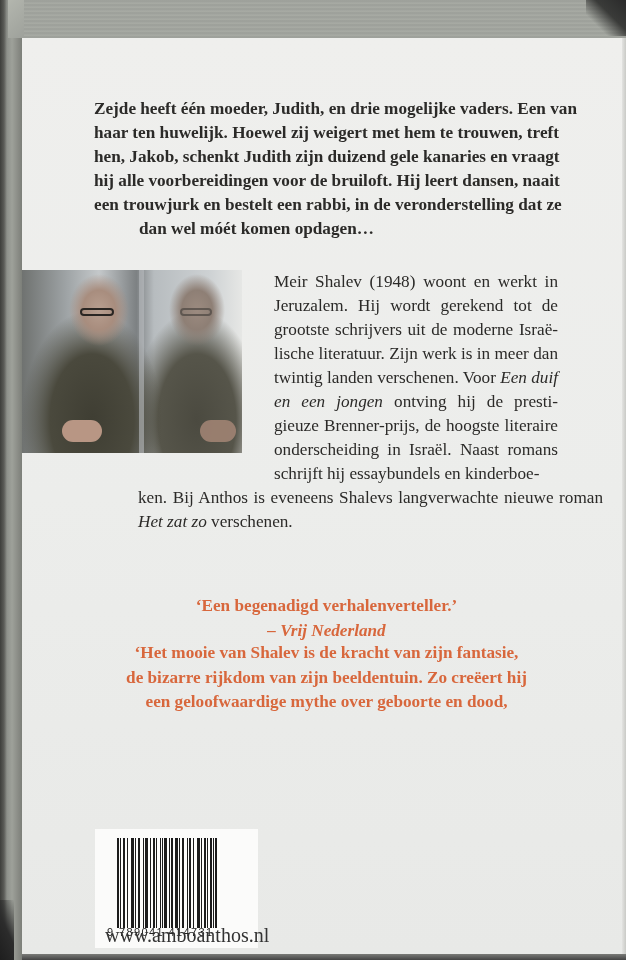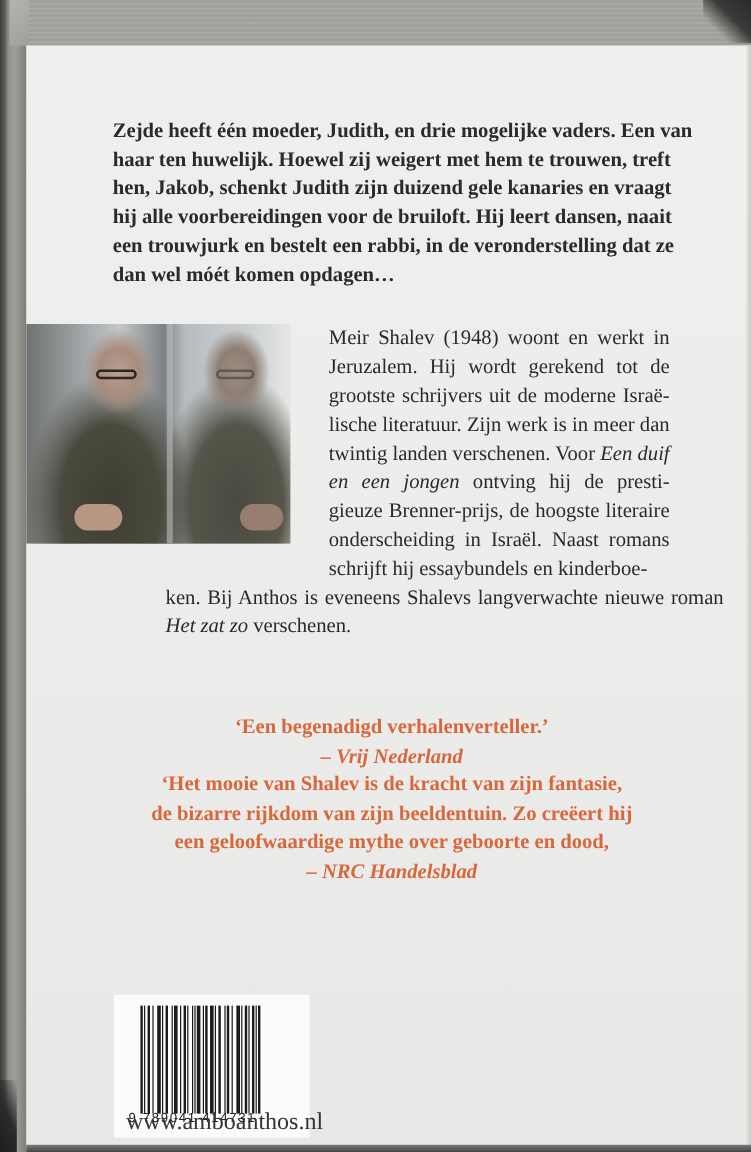--- a/index.html
+++ b/index.html
@@ -17,21 +17,21 @@
       background:linear-gradient(65deg,#1e1e1e 0%,#2c2c2c 50%,rgba(0,0,0,0) 100%); }
     .cover { position:absolute; left:22px; top:38px; width:602px; height:916px;
       background:linear-gradient(180deg,#efefed 0%,#ecedeb 50%,#e8e9e7 100%); }
     .bottom-edge { position:absolute; left:22px; bottom:0; width:604px; height:6px;
       background:linear-gradient(180deg,#7a7b78,#444); }
     .right-edge { position:absolute; right:0; top:38px; width:4px; height:922px; background:linear-gradient(90deg,#e3e3e1,#c9cac6); }
 
     .text { color:#2b2a28; font-size:17.2px; line-height:24px; text-align:justify; }
     .synopsis { position:absolute; left:94px; top:97px; width:465px;font-weight:bold; }
     .synopsis .line, .bio .line { display:block; text-align:justify; text-align-last:justify; white-space:nowrap; }
-    .synopsis .last, .bio .last { text-align-last:left; }
+    .synopsis .last, .bio .last { text-align-last:left;margin-left:45px; }
 
     .photo { position:absolute; left:22px; top:270px; width:220px; height:183px;
       background:
         radial-gradient(ellipse 30px 36px at 77px 40px, #b89f90 0%, #a88d7e 55%, rgba(0,0,0,0) 100%),
         radial-gradient(ellipse 28px 36px at 175px 40px, #9c8b80 0%, #8e7f75 55%, rgba(0,0,0,0) 100%),
         radial-gradient(ellipse 70px 110px at 70px 150px, #3f3e33 0%, #4a493d 60%, rgba(0,0,0,0) 100%),
         radial-gradient(ellipse 65px 110px at 175px 150px, #4b4a40 0%, #56554a 60%, rgba(0,0,0,0) 100%),
         linear-gradient(90deg,#6f7270 0%,#9ea3a5 20%,#c4c8ca 35%,#7d8183 52%,#b7bcbf 60%,#cdd1d3 85%,#e6e7e5 100%);
       overflow:hidden; }
     .photo .glasses { position:absolute; left:58px; top:38px; width:34px; height:8px; border:2px solid #2a2623; border-radius:4px; box-sizing:border-box; }
@@ -105,21 +105,20 @@
 
   <div class="quote quote1">
     <div class="q">‘Een begenadigd verhalenverteller.’</div>
     <div class="src">– Vrij Nederland</div>
   </div>
 
   <div class="quote quote2">
     <div class="q">‘Het mooie van Shalev is de kracht van zijn fantasie,</div>
     <div class="q">de bizarre rijkdom van zijn beeldentuin. Zo creëert hij</div>
     <div class="q">een geloofwaardige mythe over geboorte en dood,</div>
-    <div class="src">– NRC Handelsblad</div>
   </div>
 
   <div class="barcode-box" title="9789041414731">
     <div class="barcode">
       <span style="width:2px;margin-right:1px"></span>
         <span style="width:1px;margin-right:2px"></span>
       <span style="width:2px;margin-right:2px"></span>
         <span style="width:1px;margin-right:3px"></span>
       <span style="width:3px;margin-right:1px"></span>
         <span style="width:1px;margin-right:2px"></span>

